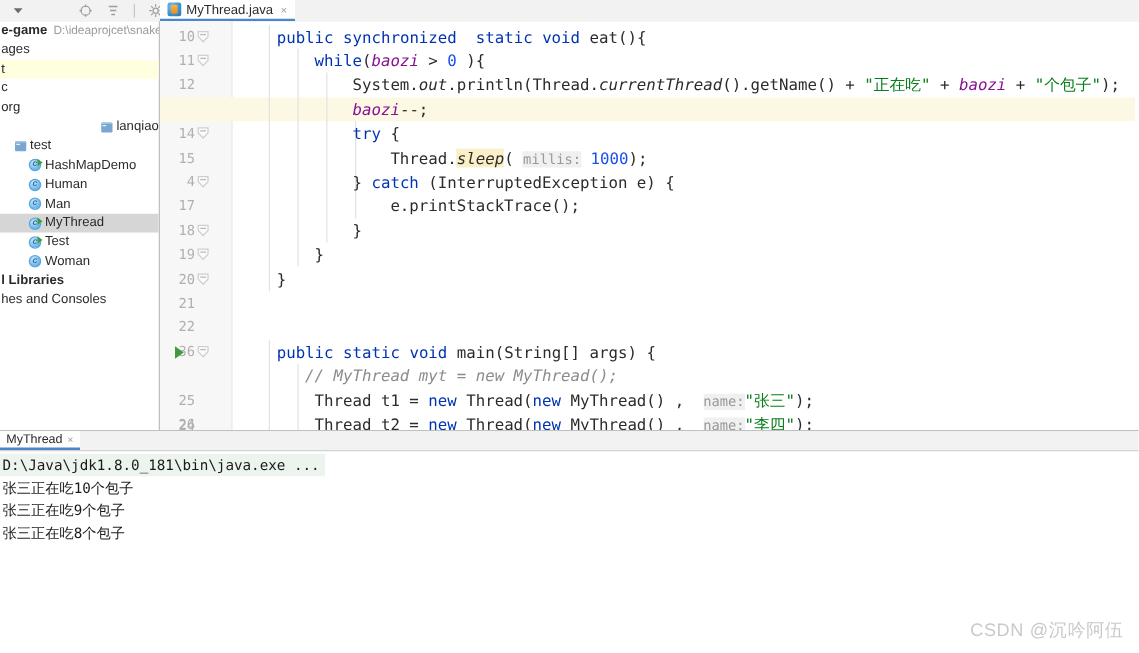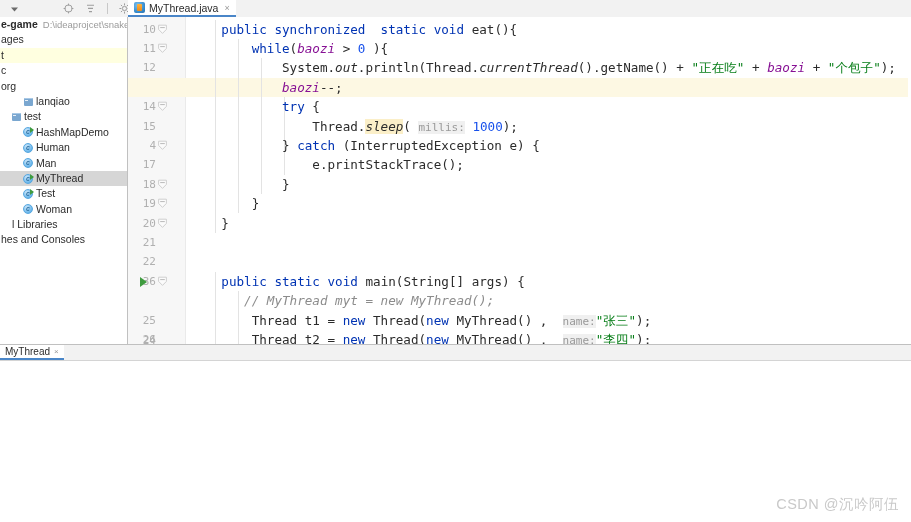--- a/index.html
+++ b/index.html
@@ -146,21 +146,21 @@
         </div>
         <div class="srow hl-yellow" style="padding-left: 1px;">
           <span class="txt">t</span>
         </div>
         <div class="srow" style="padding-left: 1px;">
           <span class="txt">c</span>
         </div>
         <div class="srow" style="padding-left: 1px;">
           <span class="txt">org</span>
         </div>
-        <div class="srow" style="padding-left: 24px;">
+        <div class="srow" style="padding-left: 24px; justify-content: flex-end;">
           <span class="ico ico-folder"></span>
           <span class="txt">lanqiao</span>
         </div>
         <div class="srow" style="padding-left: 12px;">
           <span class="ico ico-folder"></span>
           <span class="txt">test</span>
         </div>
         <div class="srow" style="padding-left: 23px;">
           <span class="ico ico-class run">c</span>
           <span class="txt">HashMapDemo</span>
@@ -178,21 +178,21 @@
           <span class="txt">MyThread</span>
         </div>
         <div class="srow" style="padding-left: 23px;">
           <span class="ico ico-class run">c</span>
           <span class="txt">Test</span>
         </div>
         <div class="srow" style="padding-left: 23px;">
           <span class="ico ico-class">c</span>
           <span class="txt">Woman</span>
         </div>
-        <div class="srow" style="padding-left: 12px;">
+        <div class="srow" style="padding-left: 1px; font-weight: bold;">
           <span class="txt">l Libraries</span>
         </div>
         <div class="srow" style="padding-left: 1px;">
           <span class="txt">hes and Consoles</span>
         </div>
       </div>
   </div>
 
   <div class="editor">
     <div class="gutter"></div>
@@ -312,17 +312,23 @@
     <div class="scroll-right"></div>
   </div>
 
   <div class="console">
     <div class="ctabs">
       <div class="ctab">
         <span class="lbl">MyThread</span>
         <span class="xc">×</span>
       </div>
     </div>
+    <div class="cout" id="consoleout">
+        <div><div class="cline-out" style="background: rgb(237, 243, 237); display: inline-block; padding-right: 4px;">D:\Java\jdk1.8.0_181\bin\java.exe ...</div></div>
+        <div class="cline-out">张三正在吃10个包子</div>
+        <div class="cline-out">张三正在吃9个包子</div>
+        <div class="cline-out">张三正在吃8个包子</div>
+      </div>
 
   </div>
 
   <div class="watermark">CSDN @沉吟阿伍</div>
 </div>
 
 </body></html>

